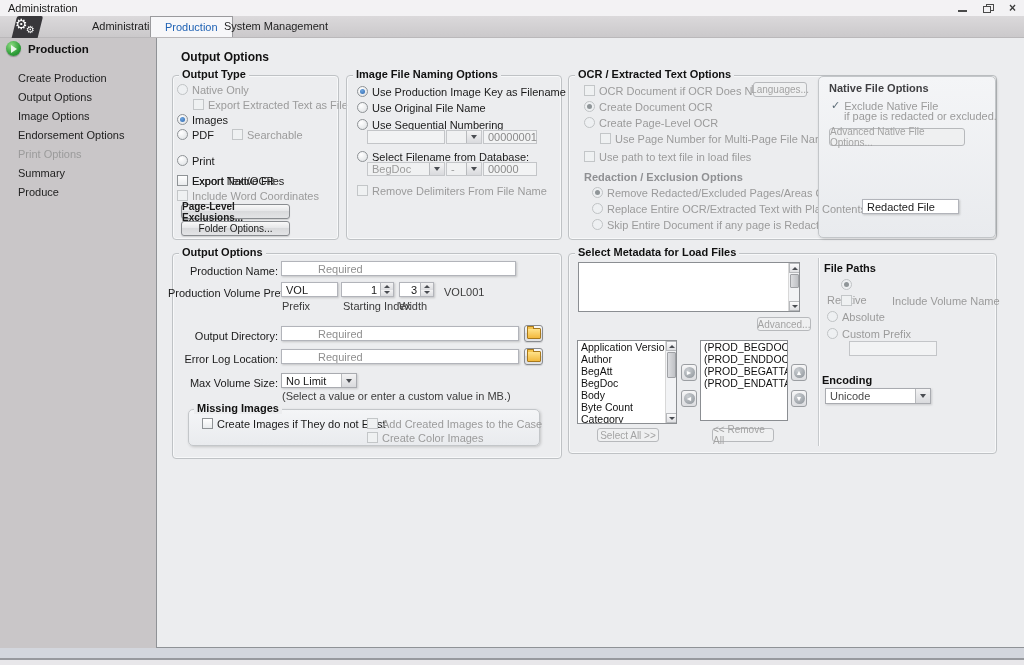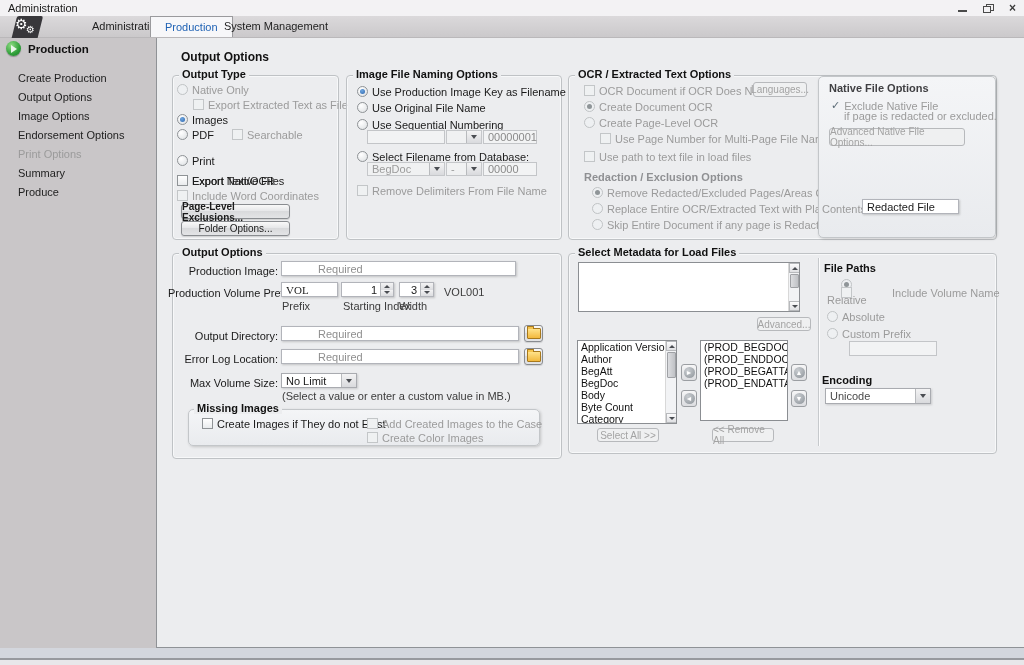--- a/index.html
+++ b/index.html
@@ -274,24 +274,24 @@
     <span class="checkglyph">✓</span>
     <span class="lab dis">Exclude Native File</span>
   </div>
   <span class="cap dis" style="left:844px;top:110px;">if page is redacted or excluded.</span>
   <div class="btn bdis" style="left:829px;top:128px;width:136px;height:18px;">Advanced Native File Options...</div>
   <span class="cap dis" style="left:822px;top:203px;">Contents:</span>
   <div class="tb" style="left:862px;top:199px;width:97px;height:15px;">Redacted File</div>
 
   <div class="gb" style="left:172px;top:253px;width:388px;height:204px;"></div>
   <span class="gb-title" style="left:179px;top:246px;">Output Options</span>
-  <span class="rlab" style="left:172px;top:265px;width:106px;">Production Image:</span>
+  <span class="rlab" style="left:172px;top:265px;width:106px;">Production Name:</span>
   <div class="tb req" style="left:281px;top:261px;width:235px;height:15px;">Required</div>
   <span class="rlab" style="left:168px;top:287px;width:110px;">Production Volume Prefix:</span>
-  <div class="tb" style="left:281px;top:282px;width:57px;height:15px;font-family:Liberation Serif, serif;">VOL</div>
+  <div class="tb" style="left:281px;top:282px;width:57px;height:15px;">VOL</div>
   <div class="tb spin" style="left:341px;top:282px;width:53px;height:15px;">
     <span class="spin-val">1</span>
     <span class="spin-btns">
         <span>
           <i class="tri-up2"></i>
         </span>
         <span>
           <i class="tri-dn2"></i>
         </span>
       </span>
@@ -428,21 +428,21 @@
   <div class="btn bdis" style="left:597px;top:428px;width:62px;height:14px;">Select All &gt;&gt;</div>
   <div class="btn bdis" style="left:712px;top:428px;width:62px;height:14px;">&lt;&lt; Remove All</div>
 
   <div class="vdiv" style="left:818px;top:258px;height:188px;"></div>
   <div class="vdiv2" style="left:819px;top:258px;height:188px;"></div>
   <span class="hdr2" style="left:824px;top:262px;color:#111;">File Paths</span>
   <div class="row" style="left:827px;top:279px;flex-direction:column;">
     <span class="radio rdis checked"></span>
     <span class="lab dis">Relative</span>
   </div>
-  <div class="row" style="left:841px;top:286px;gap:40px;">
+  <div class="row" style="left:841px;top:294px;gap:40px;">
     <span class="cbx cdis"></span>
     <span class="lab dis">Include Volume Name</span>
   </div>
   <div class="row" style="left:827px;top:310px;justify-content:flex-end;">
     <span class="radio rdis"></span>
     <span class="lab dis">Absolute</span>
   </div>
   <div class="row" style="left:827px;top:327px;">
     <span class="radio rdis"></span>
     <span class="lab dis">Custom Prefix</span>

